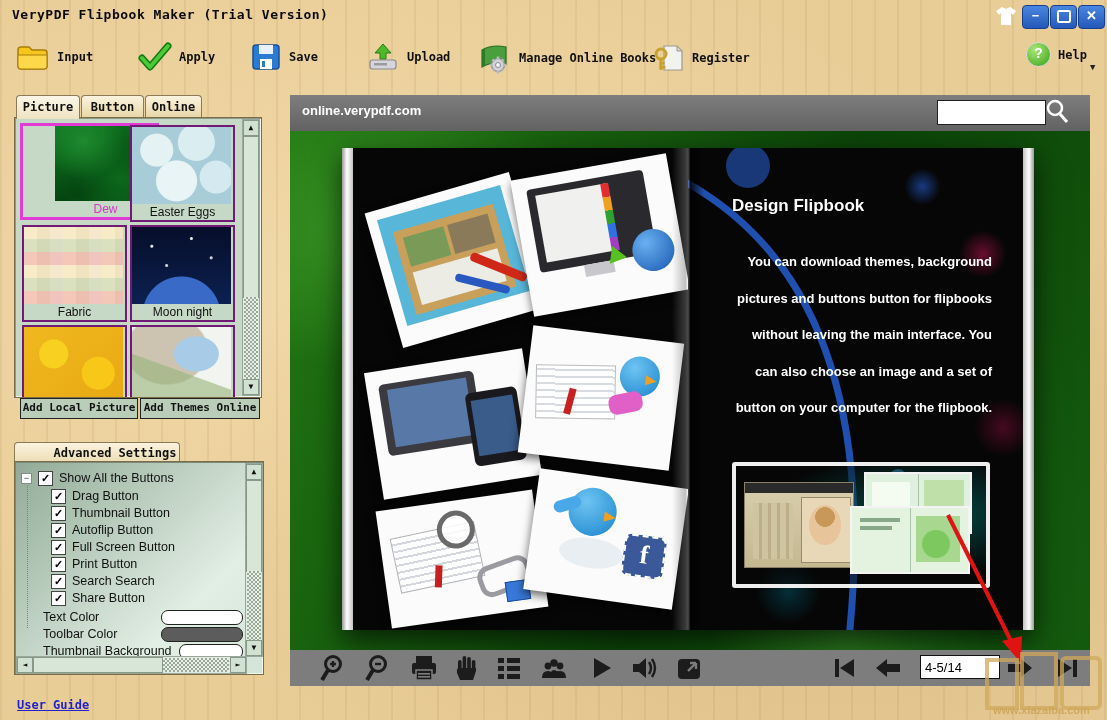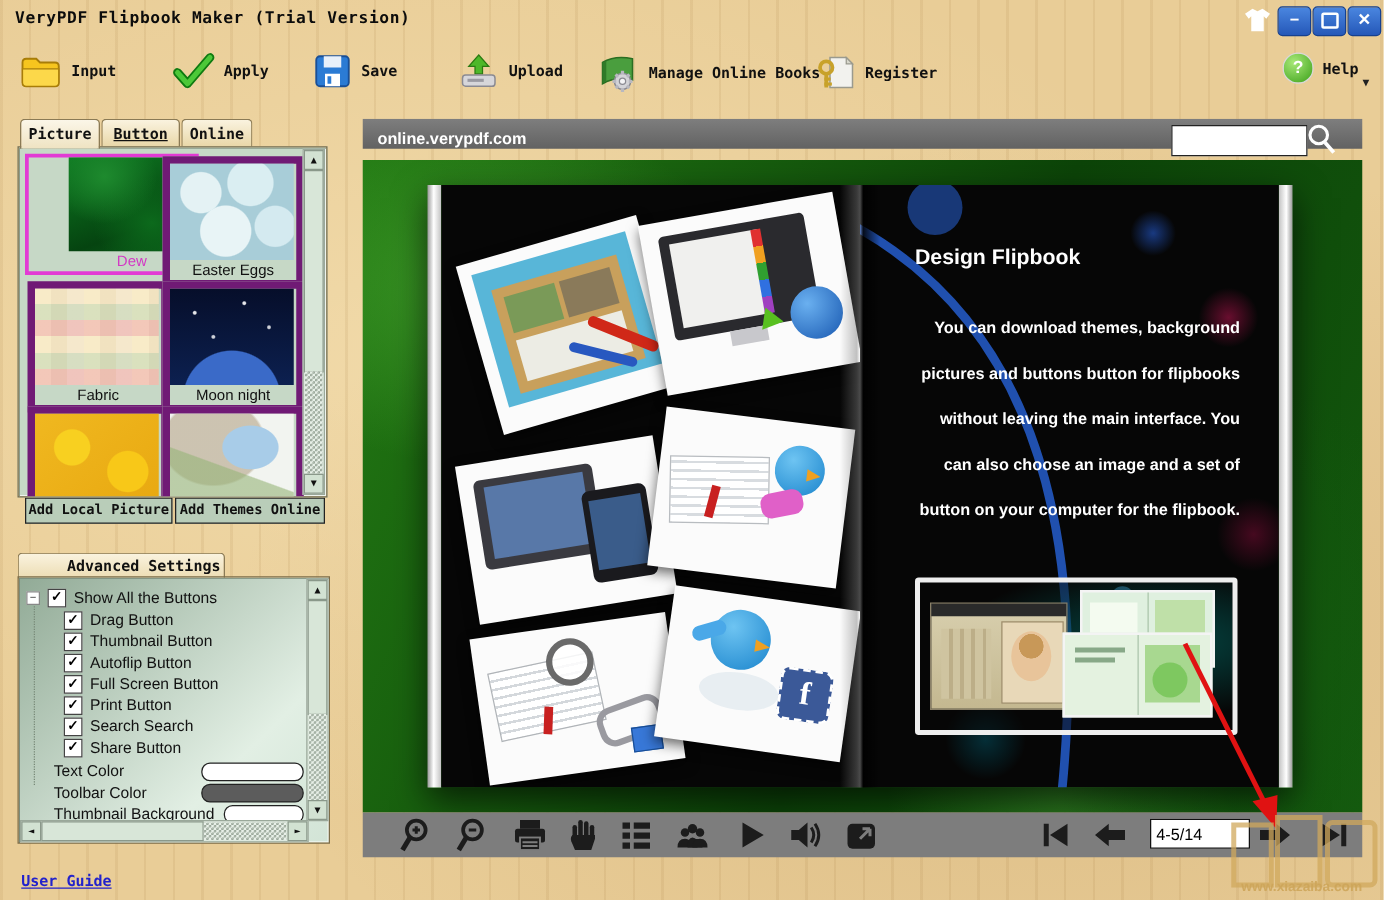--- a/index.html
+++ b/index.html
@@ -21,21 +21,21 @@
   
   .tbitem{top:42px;display:flex;align-items:center;gap:7px;cursor:pointer;}
   .tbitem span{font-weight:bold;font-size:12px;color:#111;}
   
   .tab{top:95px;height:22px;border:1px solid #8a7a55;border-bottom:none;border-radius:4px 4px 0 0;
     background:linear-gradient(#faf3df,#e8d6a6);text-align:center;line-height:22px;
     font-size:12px;font-weight:bold;color:#111;cursor:pointer;}
   .tab.active{background:linear-gradient(#fbf6e8,#efe3c2);height:23px;z-index:3;}
   .picbox{left:14px;top:117px;width:246px;height:279px;background:#c6d8c6;
     border:1px solid #7c6c48;box-shadow:inset 1px 1px 0 #8a9a8a, inset -1px -1px 0 #eef4ee;overflow:hidden;z-index:2;}
-  .pcell{position:absolute;width:101px;background:#c6d8c6;border:6px solid #701a75;cursor:pointer;}
+  .pcell{position:absolute;width:101px;background:#c6d8c6;border:2px solid #701a75;cursor:pointer;}
   .pcell .thumb{width:99px;height:77px;margin:0;}
   .pcell .plabel{display:block;text-align:center;font-family:"Liberation Sans",sans-serif;
     font-size:12px;color:#111;height:16px;line-height:16px;}
   .pcell.sel{border:3px solid #e23ad4;}
   .pcell.sel .plabel{color:#d23ac4;}
   .th-dew{background:radial-gradient(ellipse at 30% 20%, #1e8a2e, rgba(0,0,0,0) 45%),
       radial-gradient(ellipse at 70% 70%, #0c6a1c, rgba(0,0,0,0) 50%),
       linear-gradient(160deg,#0e7a22,#054410 70%,#0a5c18);}
   .th-eggs{background:radial-gradient(circle at 25% 30%, #e4f2f4 16px, rgba(0,0,0,0) 17px),
       radial-gradient(circle at 65% 20%, #daeef2 18px, rgba(0,0,0,0) 19px),
@@ -81,21 +81,21 @@
     font-family:"Liberation Sans",sans-serif;font-size:12.5px;color:#111;}
   .cb{width:13px;height:13px;background:#fff;border:1px solid #444;font-size:11px;line-height:13px;
     text-align:center;font-weight:bold;color:#000;cursor:pointer;flex:none;}
   .expander{width:9px;height:9px;background:#fff;border:1px solid #888;font-size:9px;line-height:8px;
     text-align:center;color:#333;cursor:pointer;flex:none;}
   .dotline{position:absolute;border-left:1px dotted #778877;}
   .swatch{width:80px;height:13px;border:1px solid #222;border-radius:7px;cursor:pointer;flex:none;}
   .uguide{left:17px;top:698px;font-size:12px;font-weight:bold;color:#2222cc;text-decoration:underline;cursor:pointer;}
   
   .preview{left:290px;top:95px;width:800px;height:591px;overflow:hidden;}
-  .phead{position:absolute;left:0;top:0;width:800px;height:24px;
+  .phead{position:absolute;left:0;top:0;width:800px;height:36px;
     background:linear-gradient(#7e7e7e,#626262);}
   .pdomain{position:absolute;left:12px;top:8px;color:#fff;font-weight:bold;font-size:13px;
     font-family:"Liberation Sans",sans-serif;}
   .searchbox{position:absolute;left:647px;top:5px;width:103px;height:21px;background:#fff;
     border:1px solid #222;}
   .pbody{position:absolute;left:0;top:33px;width:800px;height:522px;
     background:
       radial-gradient(ellipse 300px 200px at 12% 20%, rgba(90,190,60,0.45), rgba(0,0,0,0) 70%),
       radial-gradient(ellipse 260px 300px at 88% 75%, rgba(20,90,15,0.8), rgba(0,0,0,0) 70%),
       radial-gradient(ellipse 200px 300px at 70% 95%, rgba(70,160,50,0.5), rgba(0,0,0,0) 70%),
@@ -219,21 +219,21 @@
   </div>
   <div class="abs tbitem" style="left:1026px;">
     <div style="position:relative;width:23px;height:23px;border-radius:50%;background:radial-gradient(circle at 35% 30%,#a8e878,#3aa018);border:1px solid #d8d8d8;">
       <span style="position:absolute;left:0;top:2px;width:23px;text-align:center;color:#fff;font-weight:bold;font-size:14px;font-family:'Liberation Sans',sans-serif;">?</span>
     </div>
     <span>Help</span>
   </div>
   <div class="abs" style="left:1090px;top:62px;font-size:9px;color:#222;">▼</div>
 
   <div class="abs tab active" style="left:16px;width:62px;">Picture</div>
-  <div class="abs tab" style="left:81px;width:61px;text-decoration:underline;">Button</div>
+  <div class="abs tab" style="left:81px;width:61px;">Button</div>
   <div class="abs tab" style="left:145px;width:55px;">Online</div>
 
   <div class="abs picbox">
     <div class="pcell sel" style="left:5px;top:5px;padding-left:32px;">
       <div class="thumb th-dew" style="width:95px;height:75px;"></div>
       <span class="plabel">Dew</span>
     </div>
     <div class="pcell" style="left:115px;top:7px;">
       <div class="thumb th-eggs"></div>
       <span class="plabel">Easter Eggs</span>

